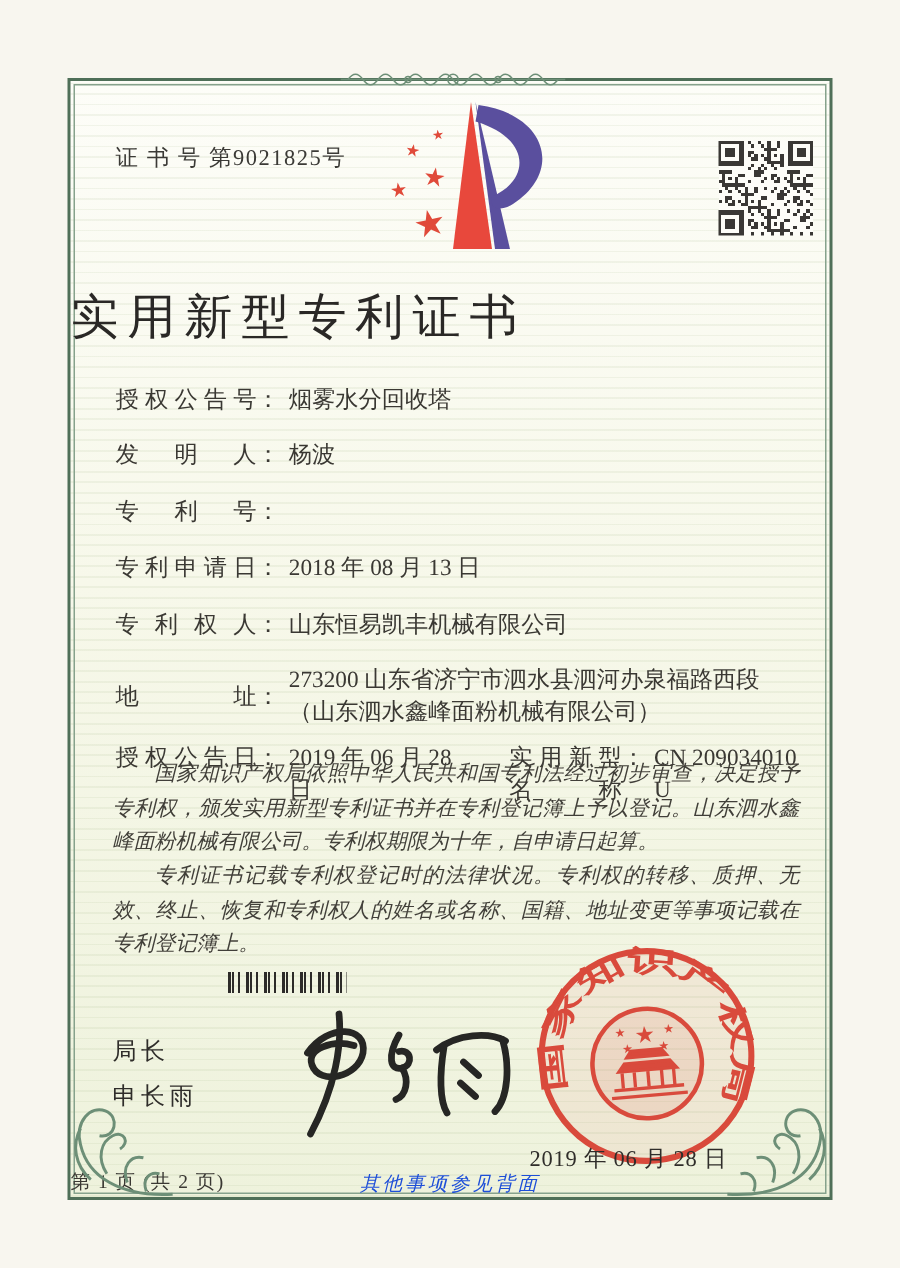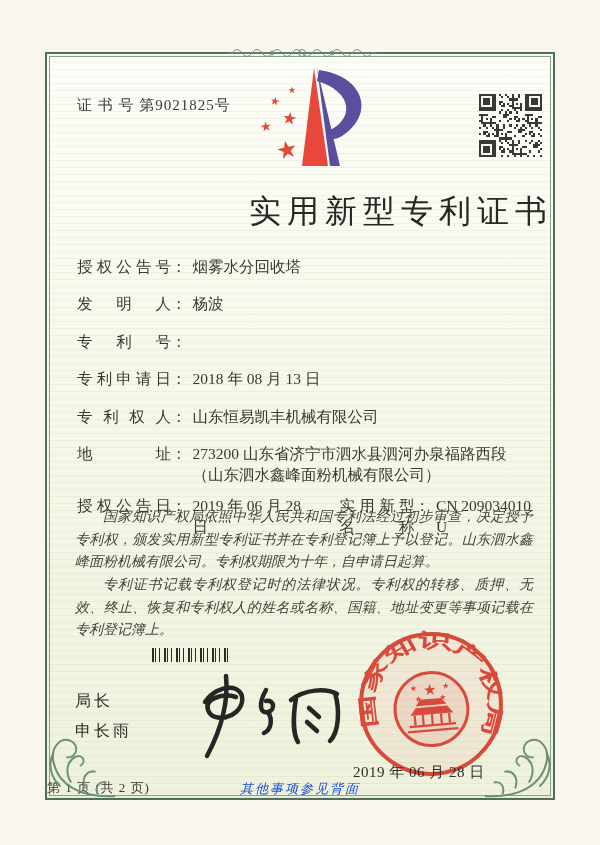--- a/index.html
+++ b/index.html
@@ -32,34 +32,34 @@
   .cert-no { left:30px; top:42px; font-size:15px; letter-spacing:1px; color:#3b3a36; }
 
   .logo { left:195px; top:8px; width:150px; height:112px; }
   .logo .star { position:absolute; color:#e04a3a; line-height:1; }
 
   .qr { left:432px; top:40px; width:63px; height:63px; }
 
   .top-lace { left:180px; top:-9px; width:150px; height:17px; }
 
   .title {
-    left:0; top:136px; width:100%; text-align:right;
+    left:0; top:136px; width:100%; text-align:left;
     font-size:32px; letter-spacing:6px; color:#2a2826; font-weight:500;
   }
 
   
   .fields { left:30px; top:203px; width:455px; font-size:15.5px; color:#3a3833; }
   .frow { display:flex; align-items:flex-start; margin-bottom:16.5px; line-height:1.35; }
   .flabel {
     display:inline-block; width:94px; flex:0 0 94px;
     text-align:justify; text-align-last:justify;
   }
   .fcolon { flex:0 0 auto; margin-right:6px; }
   .fvalue { flex:1 1 auto; }
-  .frow.r-address { margin-bottom:10px; }
+  .frow.r-address { margin-bottom:10px;align-items:center; }
   .frow.r-grant .pair2 { display:flex; margin-left:34px; }
   .frow.r-grant .flabel2 { display:inline-block; width:86px; text-align:justify; text-align-last:justify; }
 
   
   .bodytext {
     left:28px; top:452px; width:458px;
     font-size:14px; font-style:italic; line-height:1.62;
     text-align:justify; color:#413f39;
   }
   .bodytext p { text-indent:2em; }

